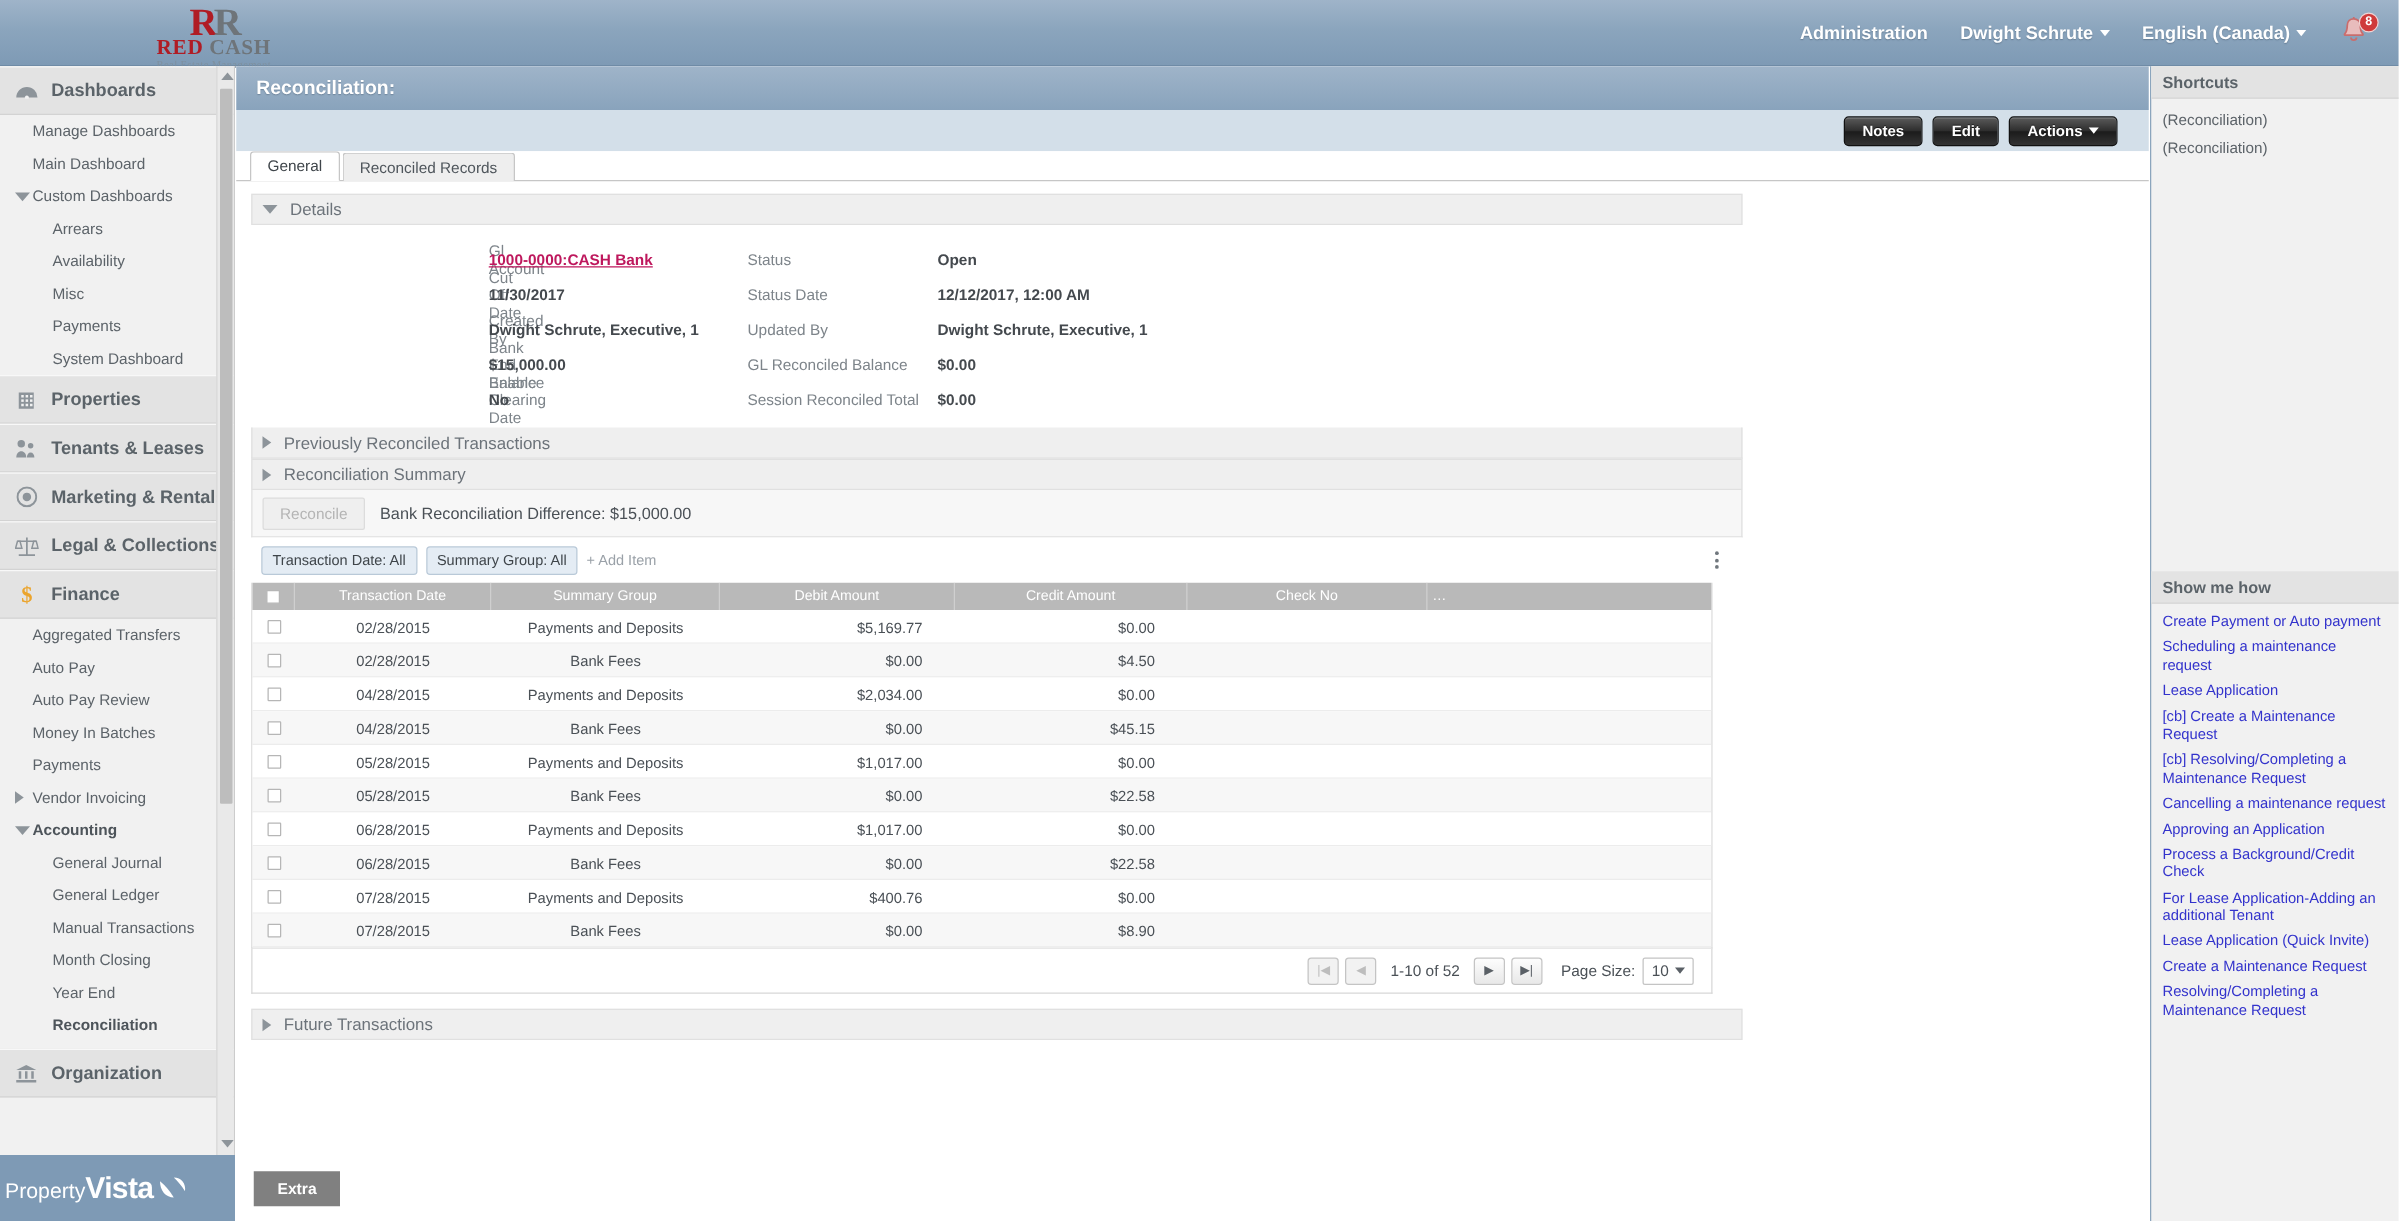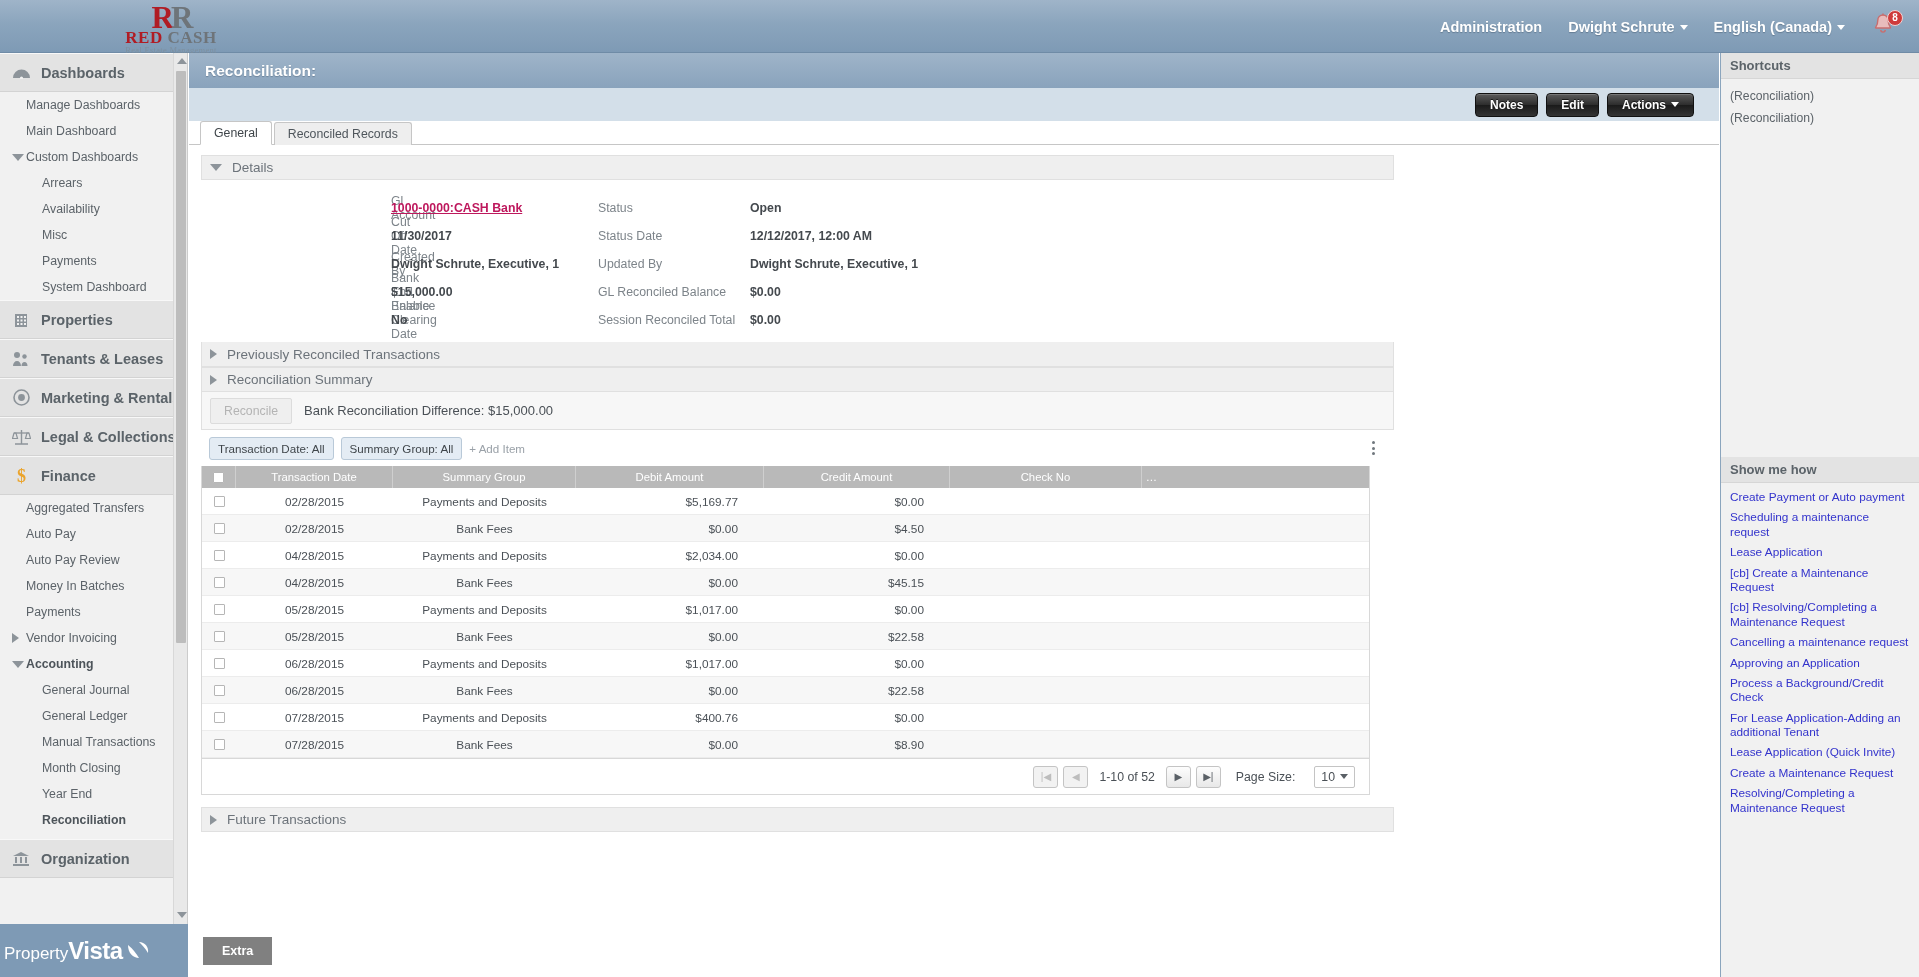--- a/index.html
+++ b/index.html
@@ -225,21 +225,21 @@
     background: linear-gradient(to bottom, #fdfdfd, #e8e8e8);
     display: flex; align-items: center; justify-content: center; cursor: pointer;
   }
   .pbtn.dis { background: #f2f2f2; cursor: default; }
   .pbtn span { font-size: 10px; color: #5a6066; line-height: 1; }
   .pbtn.dis span { color: #bdbdbd; }
   .pinfo { font-size: 12.3px; color: #4a5056; margin: 0 6px; }
   .psize-l { font-size: 12.3px; color: #4a5056; margin-left: 10px; }
   .psel {
     border: 1px solid #c4c4c4; background: #ffffff; border-radius: 2px;
-    font-size: 12.3px; color: #4a5056; padding: 3px 6px; margin-left: 14px; cursor: pointer;
+    font-size: 12.3px; color: #4a5056; padding: 3px 6px; margin-left: 1px; cursor: pointer;
   }
 
   .extra-btn {
     position: absolute; left: 14px; bottom: 12px;
     background: #808080; color: #ffffff; font-size: 12.5px; font-weight: bold;
     padding: 7px 19px; cursor: pointer; border: none;
   }
 
   
   .rightpanel {

